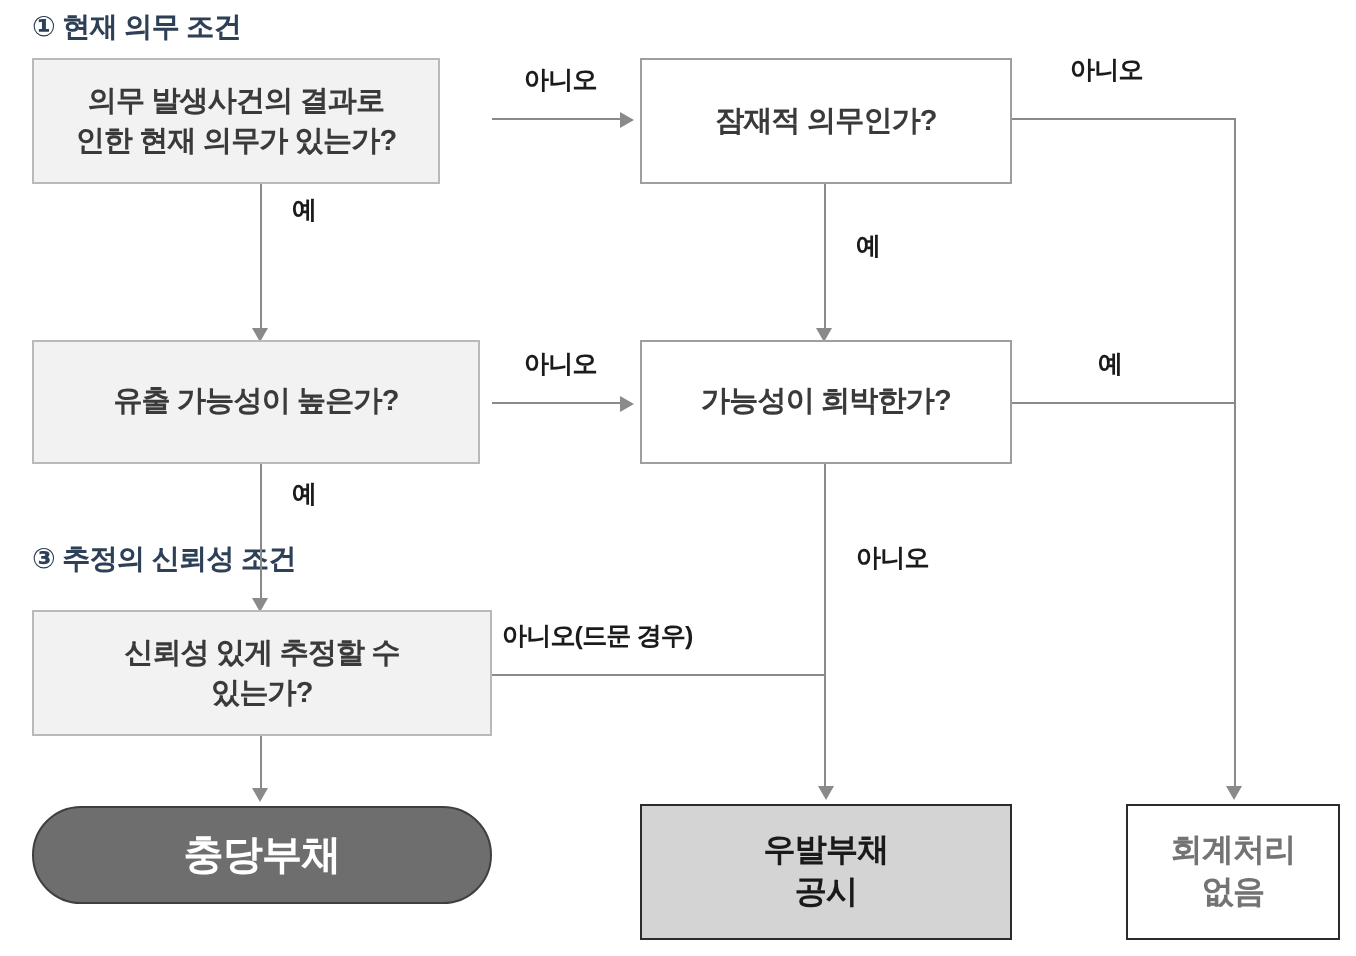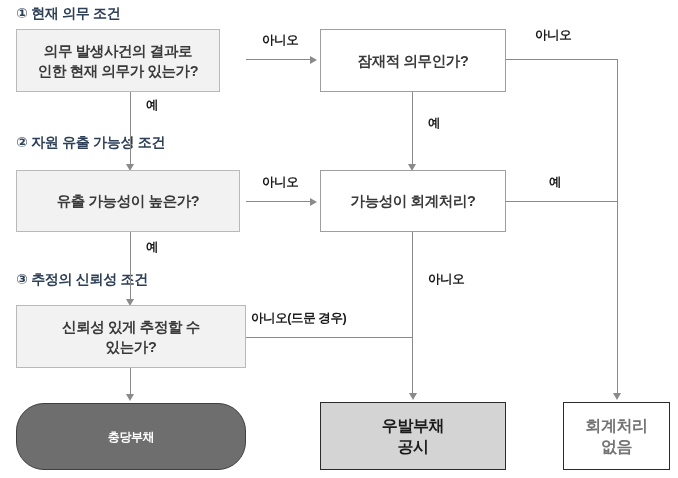--- a/index.html
+++ b/index.html
@@ -103,21 +103,20 @@
     border-left: 7px solid #8a8a8a;
   }
 </style>
 </head>
 <body>
 
 <div id="canvas">
 
   <div class="section-header" style="left:16px; top:4px;">① 현재 의무 조건</div>
 
-  <div class="section-header" style="left:16px; top:133px;">② 자원 유출 가능성 조건</div>
 
   <div class="section-header" style="left:16px; top:270px;">③ 추정의 신뢰성 조건</div>
 
   <div class="conn conn-h" style="left:246px; top:59px; width:64px;"></div>
   <div class="arrow arrow-right" style="left:310px; top:55.5px;"></div>
   <div class="edge-label" style="left:262px; top:33px;">아니오</div>
 
   <div class="conn conn-v" style="left:130px; top:92px; height:75px;"></div>
   <div class="arrow arrow-down" style="left:126px; top:164px;"></div>
   <div class="edge-label" style="left:146px; top:98px;">예</div>
@@ -159,29 +158,29 @@
 
   <div class="box box-q-plain" style="left:320px; top:29px; width:186px; height:63px;">
     <span class="lines">잠재적 의무인가?</span>
   </div>
 
   <div class="box box-q-shaded" style="left:16px; top:170px; width:224px; height:62px;">
     <span class="lines">유출 가능성이 높은가?</span>
   </div>
 
   <div class="box box-q-plain" style="left:320px; top:170px; width:186px; height:62px;">
-    <span class="lines">가능성이 회계처리?</span>
+    <span class="lines">가능성이 희박한가?</span>
   </div>
 
   <div class="box box-q-shaded" style="left:16px; top:305px; width:230px; height:63px;">
     <span class="lines">신뢰성 있게 추정할 수
 있는가?</span>
   </div>
 
-  <div class="box box-result-dark" style="left:16px; top:403px; width:230px; height:67px; font-size:12px;border-radius:28px;">
+  <div class="box box-result-dark" style="left:16px; top:403px; width:230px; height:49px; font-size:20px;border-radius:28px;">
     <span class="lines">충당부채</span>
   </div>
 
   <div class="box box-result-mid" style="left:320px; top:402px; width:186px; height:68px; font-size:16px; line-height:21px;">
     <span class="lines">우발부채
 공시</span>
   </div>
 
   <div class="box box-result-light" style="left:563px; top:402px; width:107px; height:68px; font-size:16px; line-height:21px;">
     <span class="lines">회계처리

